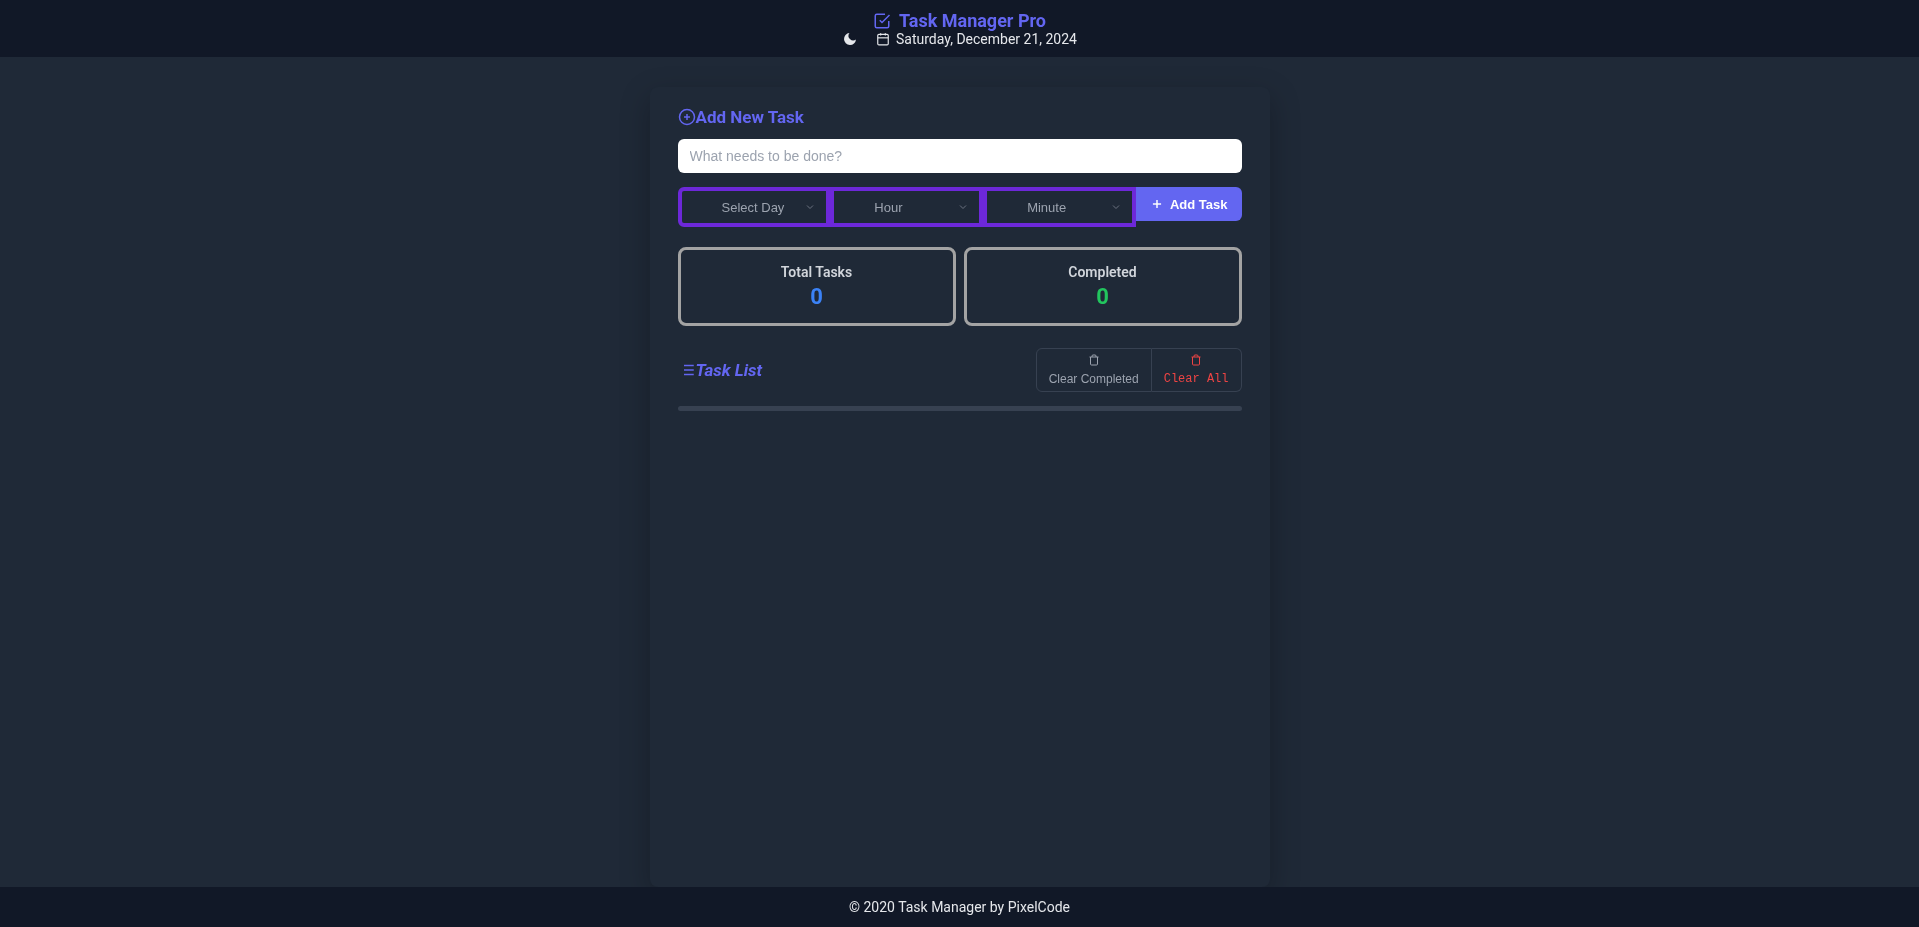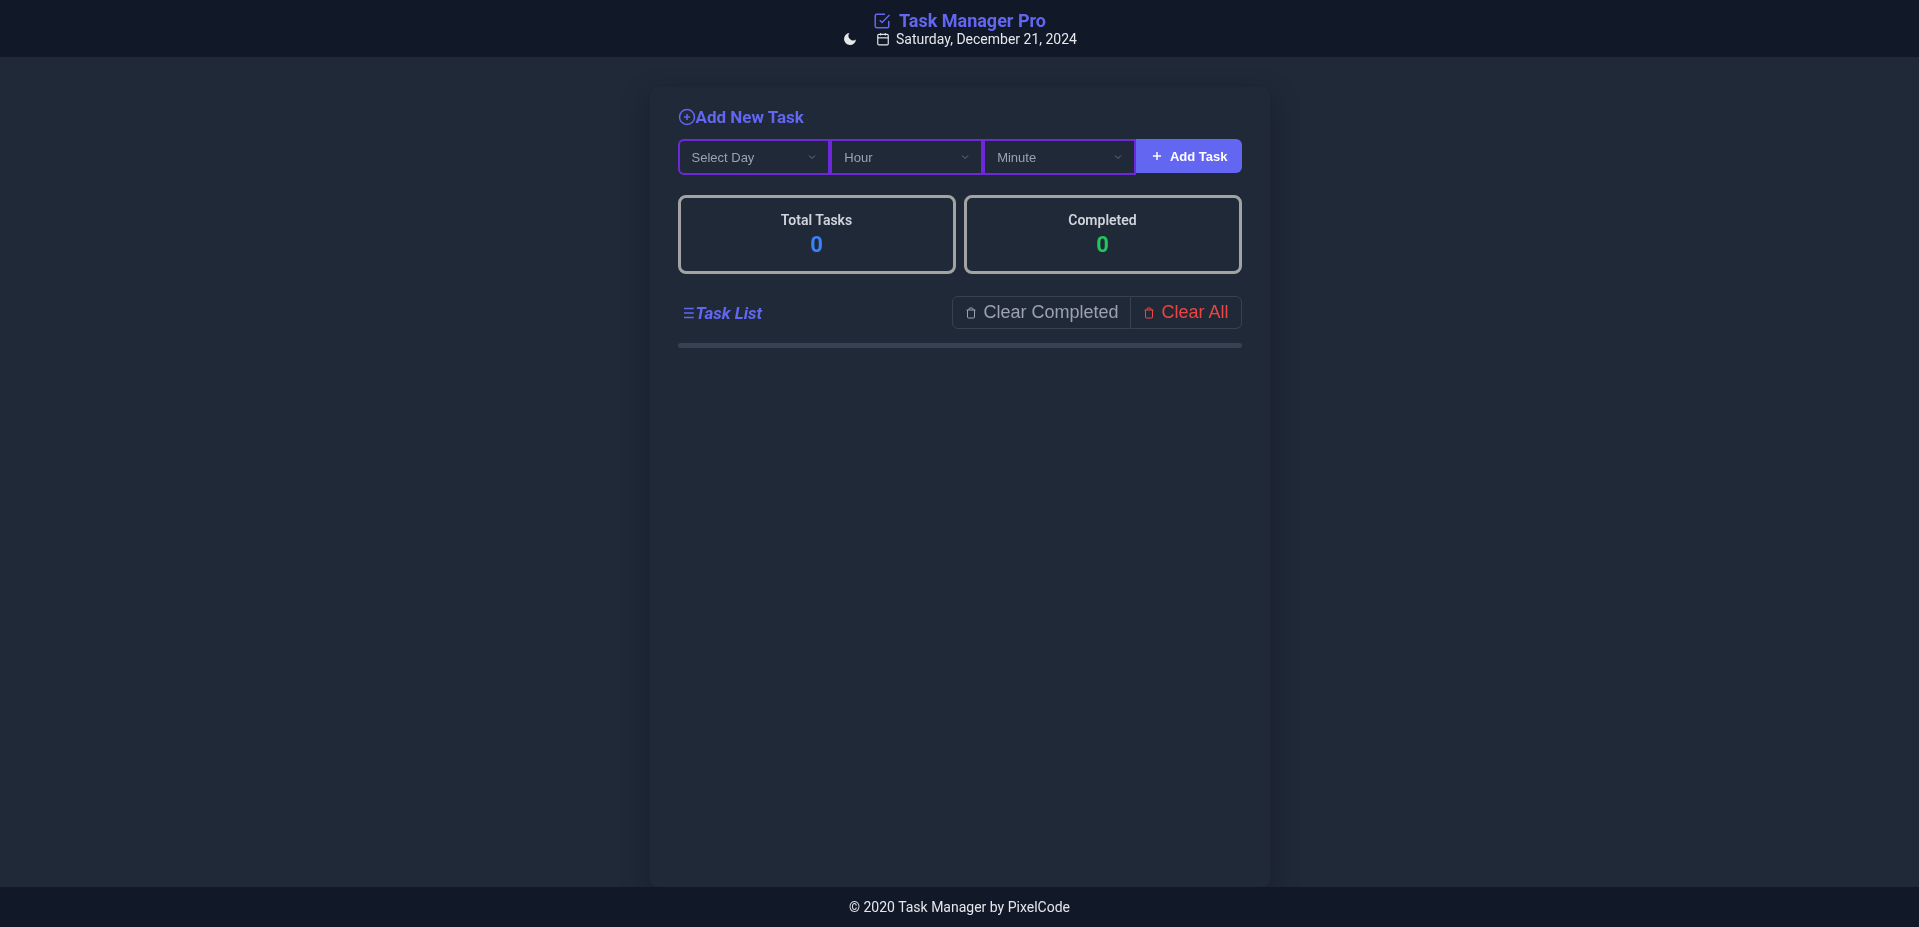--- a/index.html
+++ b/index.html
@@ -125,22 +125,23 @@
     
     .row-controls {
       display: flex;
       gap: 0;
       margin-bottom: 20px;
     }
     
     .select-wrap {
       position: relative;
       flex: 1;
-      border: 2px solid #6d28d9;
+      border: 4px solid #6d28d9;
       background: #1f2937;
+      padding-left: 28px;
     }
     
     .select-wrap:first-child {
       border-radius: 6px 0 0 6px;
     }
     
     .select-wrap select {
       width: 100%;
       height: 32px;
       padding: 0 30px 0 12px;
@@ -225,35 +226,36 @@
       gap: 0;
     }
     
     .clear-btn {
       display: flex;
       align-items: center;
       gap: 6px;
       border: 1px solid #374151;
       background: #1f2937;
       padding: 5px 12px;
-      font-size: 18px;
+      font-size: 12px;
       color: #9ca3af;
       cursor: pointer;
+      flex-direction: column;
     }
     
     .clear-btn:first-child {
       border-radius: 6px 0 0 6px;
     }
     
     .clear-btn:last-child {
       border-radius: 0 6px 6px 0;
       border-left: none;
     }
     
-    .clear-btn.red { color: #ef4444; }
+    .clear-btn.red { color: #ef4444; font-family: Liberation Mono, monospace; }
     
     .clear-btn svg {
       width: 12px;
       height: 12px;
     }
     
     .divider {
       height: 5px;
       width: 100%;
       background: #374151;
@@ -306,20 +308,21 @@
     
     <div class="section-title">
       <svg viewBox="0 0 24 24" fill="none" stroke="currentColor" stroke-width="2">
           <circle cx="12" cy="12" r="10"></circle>
           <line x1="12" y1="8" x2="12" y2="16"></line>
           <line x1="8" y1="12" x2="16" y2="12"></line>
         </svg>
       <span>Add New Task</span>
     </div>
     
+    <input class="task-input" type="text" placeholder="What needs to be done?" style="">
     
     <div class="row-controls">
       <div class="select-wrap">
         <select>
           <option class="hidden-option" selected="">Select Day</option>
         </select>
         <svg class="chev" viewBox="0 0 24 24" fill="none" stroke="currentColor" stroke-width="2">
             <polyline points="6 9 12 15 18 9"></polyline>
           </svg>
       </div>

